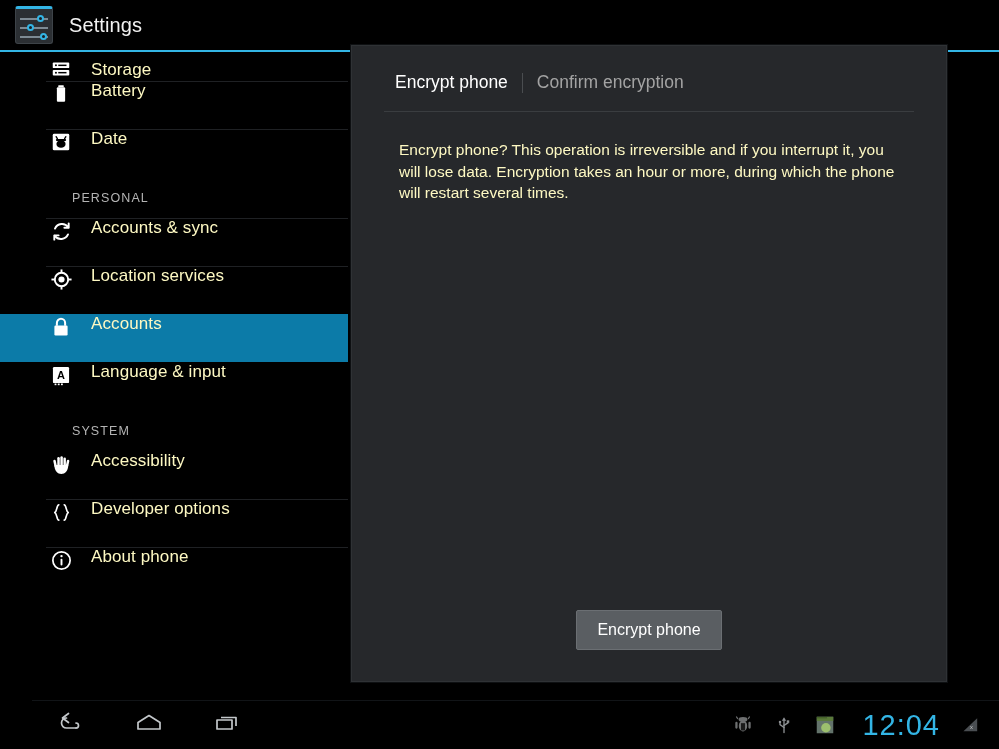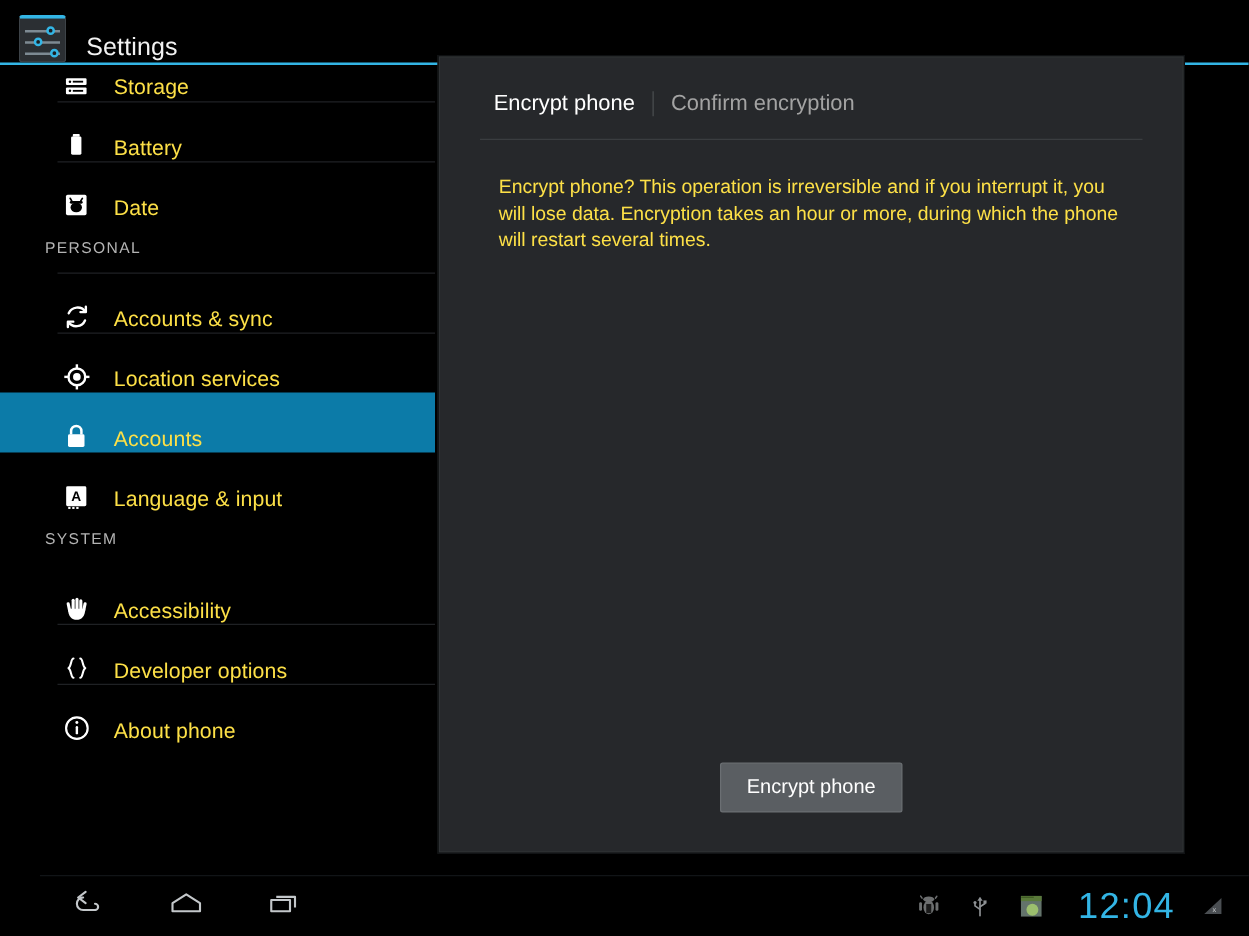--- a/index.html
+++ b/index.html
@@ -21,21 +21,21 @@
   
   #action-bar {
     position: absolute;
     left: 0; top: 0;
     width: 999px;
     height: 52px;
     background: #000000;
     border-bottom: 2px solid #33b5e5;
     box-sizing: border-box;
     display: flex;
-    align-items: flex-end;
+    align-items: center;
   }
   #app-icon {
     width: 38px; height: 38px;
     margin-left: 15px;
     border-radius: 3px;
     background: #2b2f33;
     border: 1px solid #3d4348;
     border-top: 3px solid #33b5e5;
     box-sizing: border-box;
     position: relative;
@@ -68,21 +68,21 @@
     position: absolute;
     left: 0; top: 52px;
     width: 348px;
     height: 645px;
     background: #000000;
     overflow: hidden;
   }
   .nav-item {
     height: 48px;
     display: flex;
-    align-items: flex-end;
+    align-items: flex-start;
     padding-left: 48px;
     box-sizing: border-box;
     position: relative;
   }
   .nav-item + .nav-item::before,
   .nav-item.after-header::before {
     content: "";
     position: absolute;
     left: 46px; right: 0; top: 0;
     height: 1px;
@@ -95,36 +95,36 @@
   .nav-item.selected + .nav-item::before { background: transparent; }
 
   .nav-icon {
     width: 26px; height: 26px;
     margin-right: 17px;
     flex: 0 0 26px;
     display: flex; align-items: center; justify-content: center;
   }
   .nav-label {
     font-size: 17px;
-    color: #fde047;
+    color: #fef9c3;
     letter-spacing: 0.1px;
   }
   .nav-item.partial {
     height: 29px;
     align-items: flex-end;
     padding-bottom: 1px;
     overflow: hidden;
   }
   .nav-item.partial .nav-icon { align-items: flex-end; height: 18px; overflow: hidden; }
 
   .section-header {
     height: 41px;
     display: flex;
     align-items: center;
-    padding-left: 36px;
+    padding-left: 72px;
     font-size: 12.5px;
     letter-spacing: 1.1px;
     color: #b4b4b4;
     box-sizing: border-box;
   }
 
   
   #content-panel {
     position: absolute;
     left: 350px; top: 44px;
@@ -156,21 +156,21 @@
   #tab-divider {
     margin: 18px 33px 0 33px;
     height: 1px;
     background: #3a3d40;
   }
 
   #body-text {
     margin: 27px 48px 0 48px;
     font-size: 15.5px;
     line-height: 21.5px;
-    color: #fde047;
+    color: #fef9c3;
     max-width: 500px;
   }
 
   #encrypt-btn-wrap {
     position: absolute;
     left: 0; right: 0;
     top: 565px;
     display: flex;
     justify-content: center;
   }

